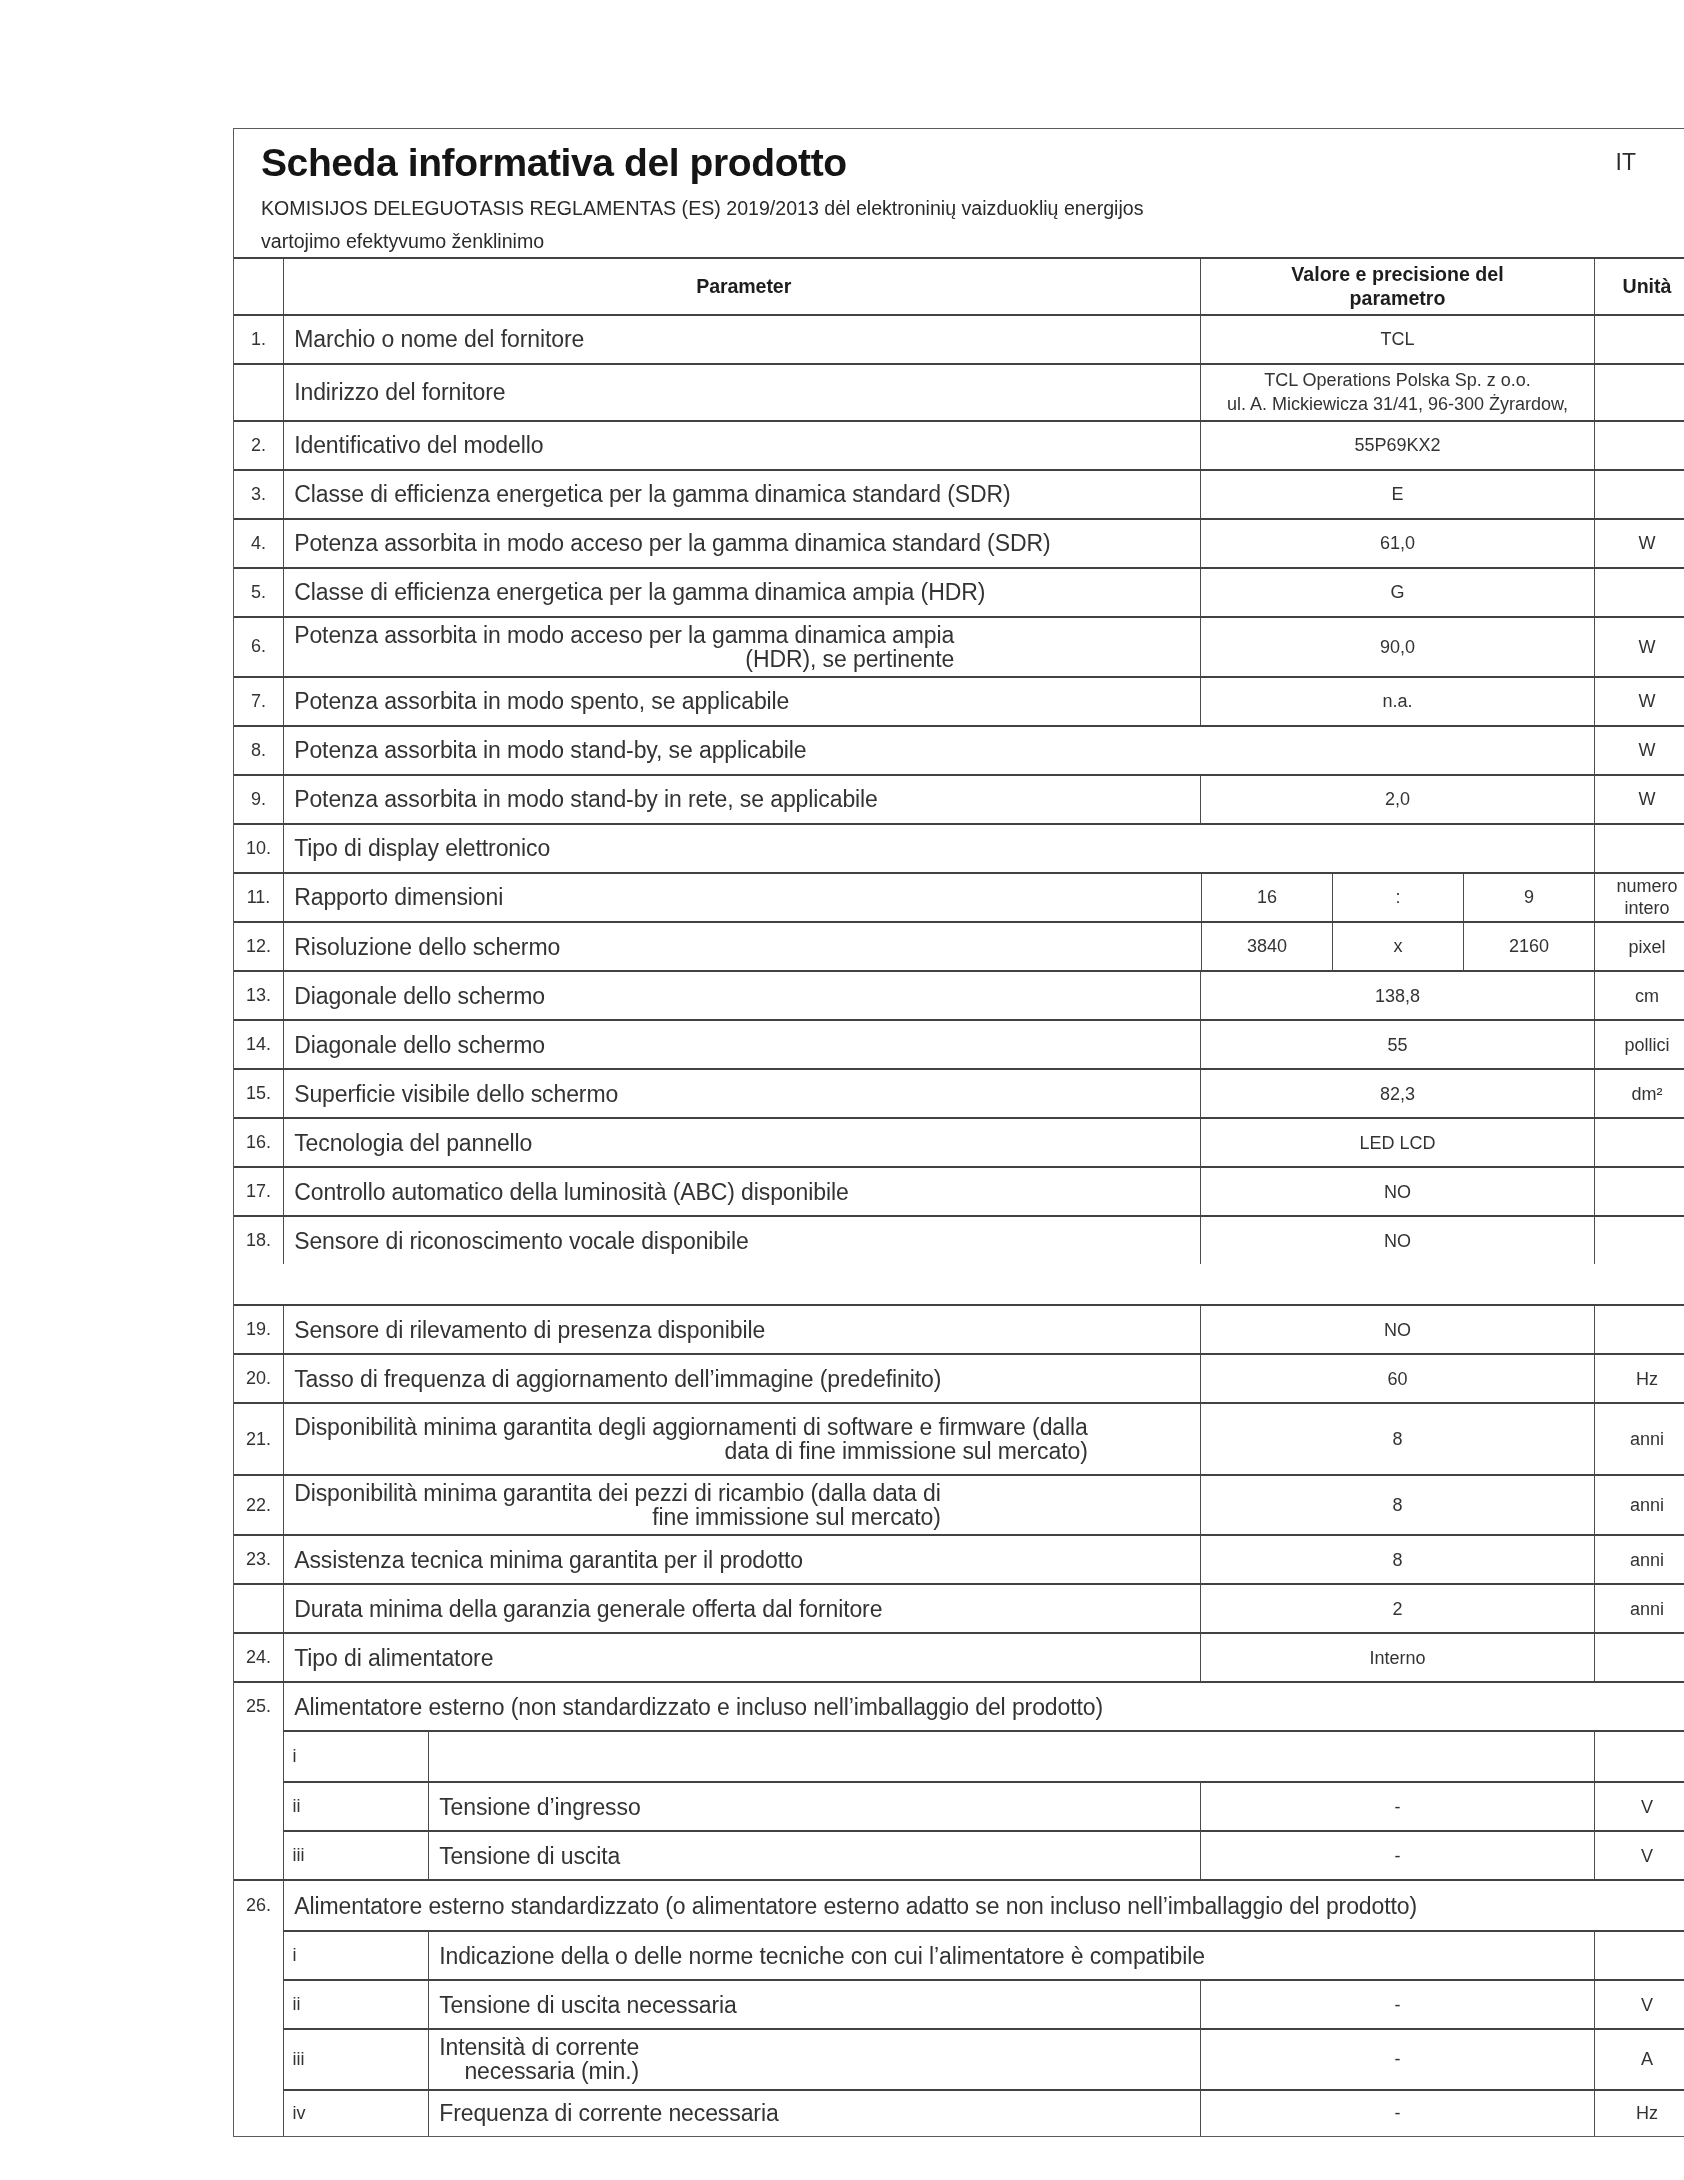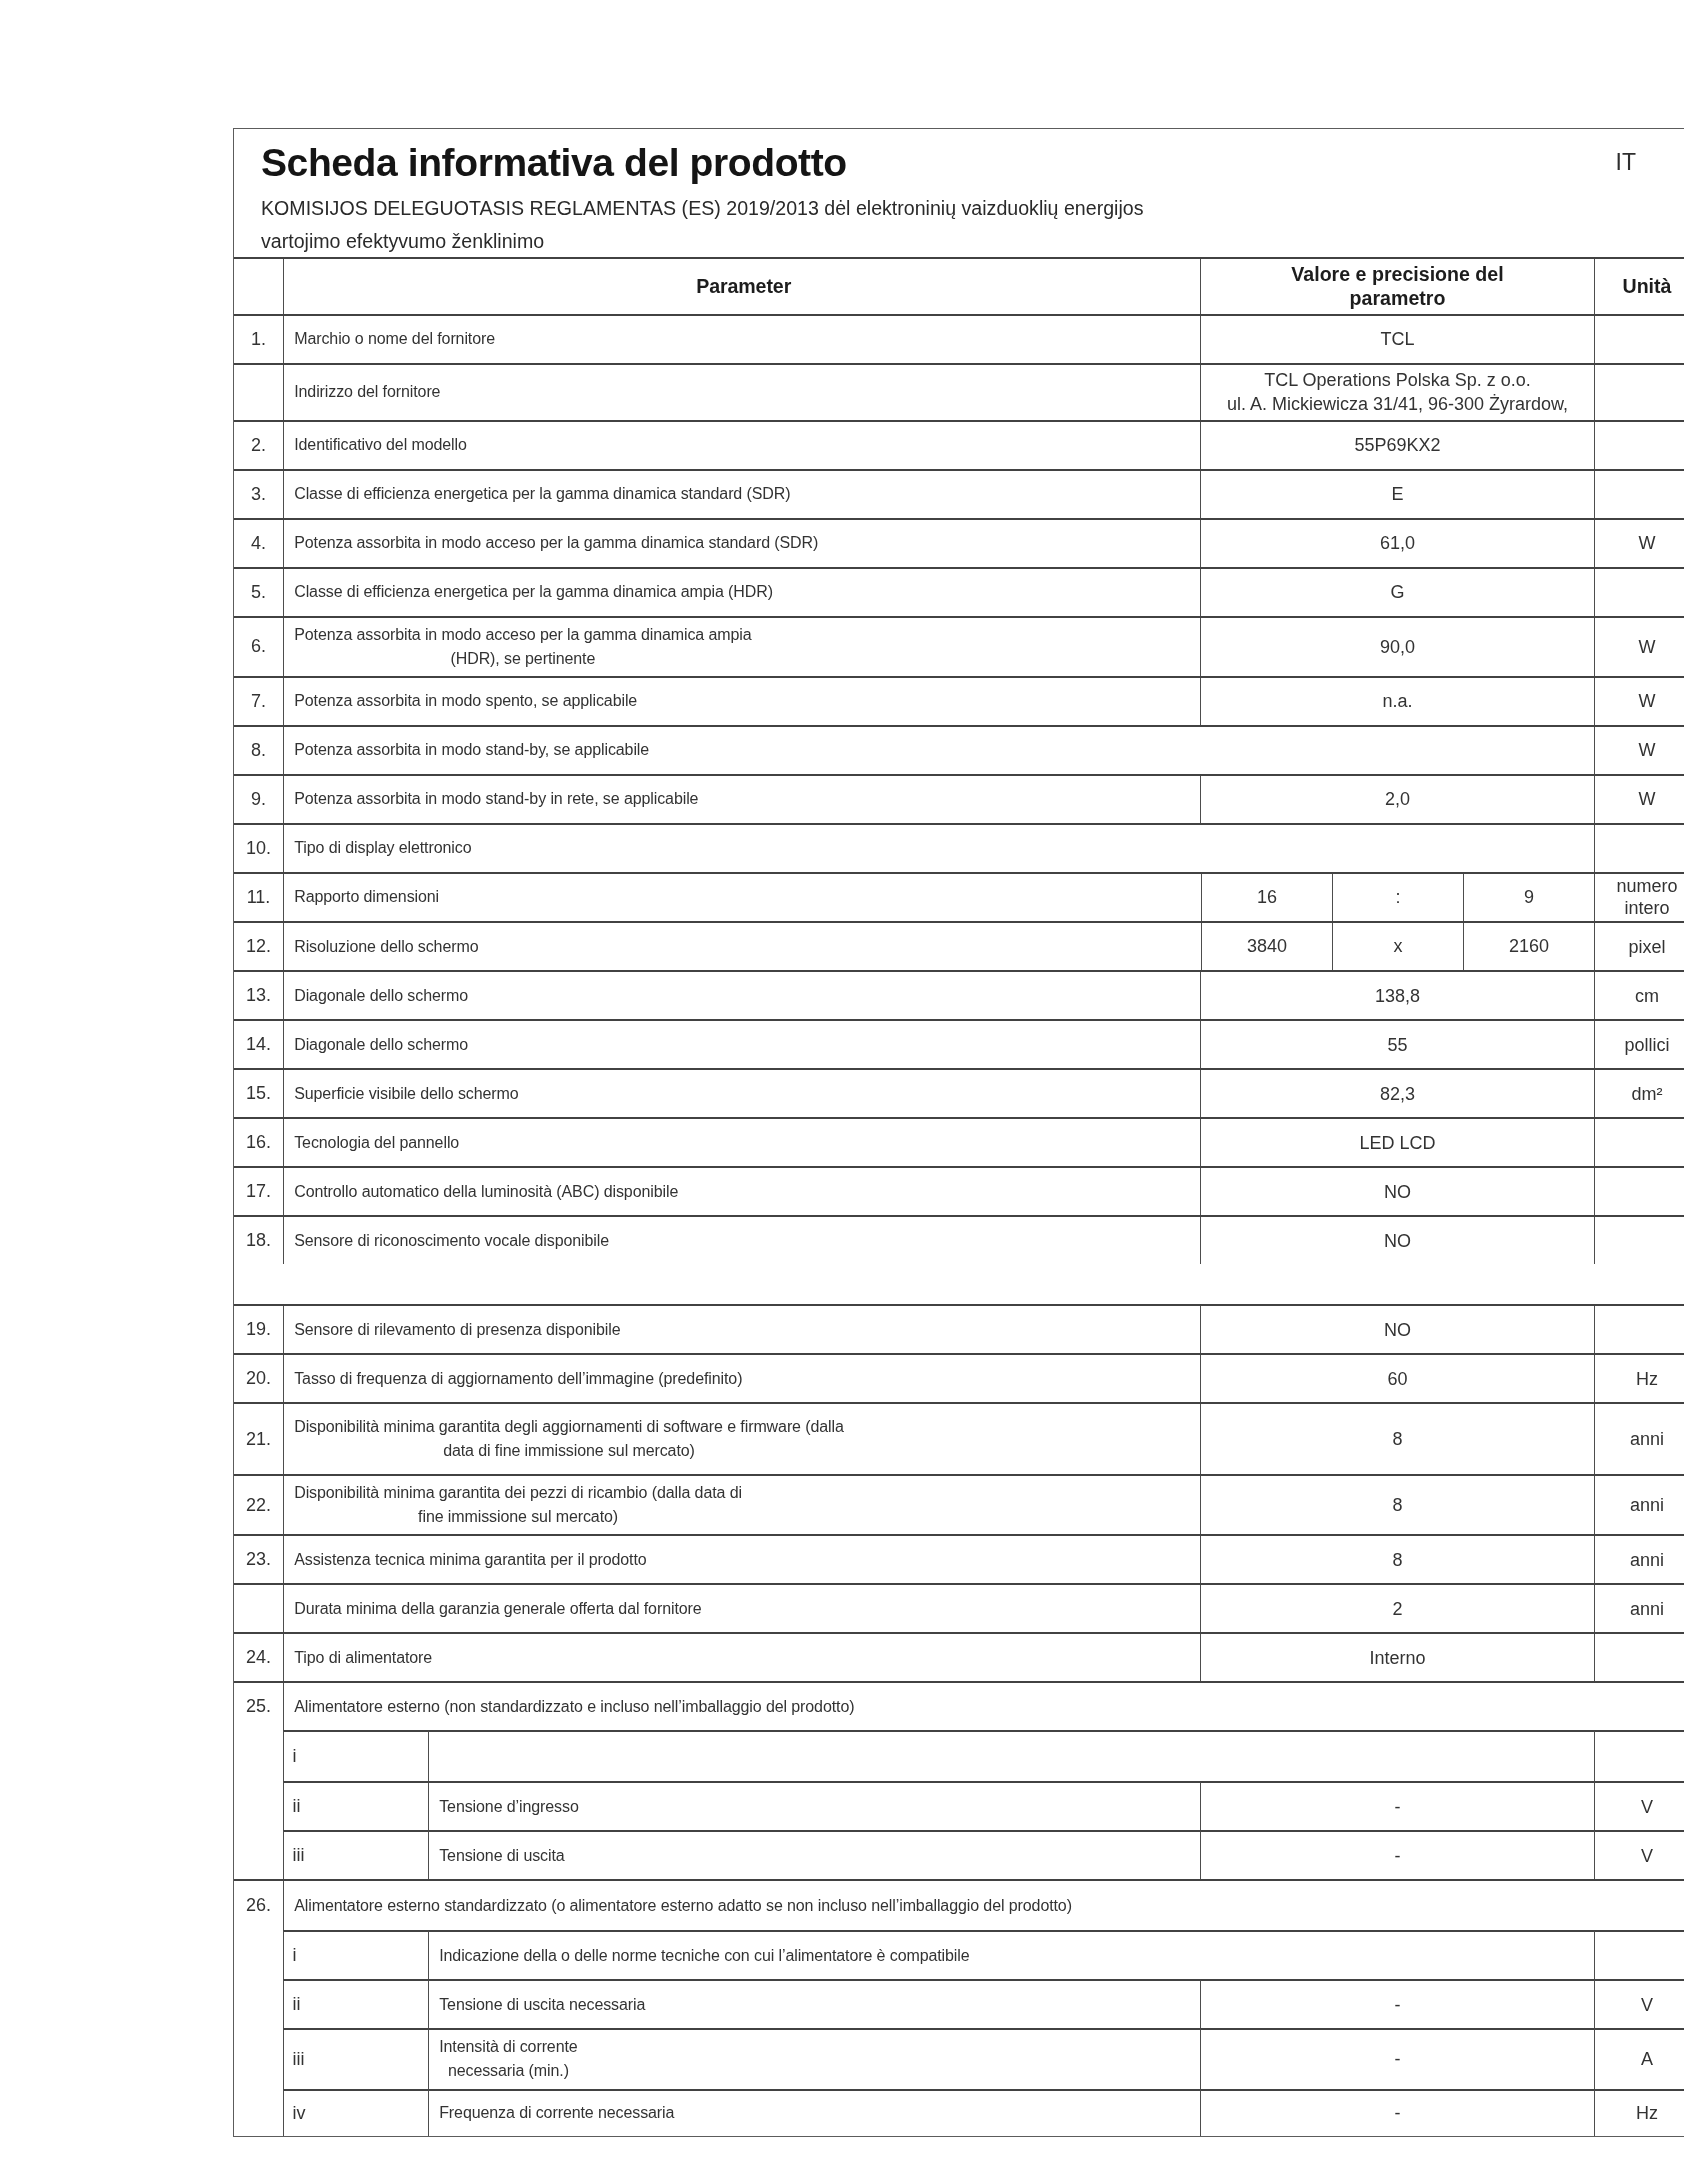--- a/index.html
+++ b/index.html
@@ -21,22 +21,22 @@
   .ptable > .t-row:not(:first-child){border-top:2.6px solid #424242;}
   
   .ptable > .t-row.subrow{border-top:none;}
   .t-row.subrow .c{border-top:2.6px solid #424242;}
   .t-row.subrow .c-num{border-top:none;}
   .c{display:flex;align-items:center;box-sizing:border-box;min-width:0;}
   .c + .c{border-left:1.7px solid #4d4d4d;}
   .c-num{width:49px;flex:0 0 49px;justify-content:center;font-size:18px;color:#333;}
   .c-sub{width:145px;flex:0 0 145px;padding-left:8.5px;font-size:18px;color:#333;}
   .c-param{
-    flex:1 1 auto;padding:5.1px 6.8px 5.1px 10.2px;font-size:16px;line-height:24px;
-    letter-spacing:-0.1px;color:#333;white-space:pre-line;text-align:center;
+    flex:1 1 auto;padding:5.1px 6.8px 5.1px 10.2px;font-size:23px;line-height:24px;
+    letter-spacing:-0.1px;color:#333;white-space:pre-line;text-align:right;
   }
   .c-wide{flex:1 1 auto;}
   .c-val{
     width:394px;flex:0 0 394px;justify-content:center;text-align:center;
     font-size:18px;line-height:24px;color:#333;white-space:pre-line;padding:3.4px 5.1px;
   }
   .c-v3{width:131px;flex:0 0 131px;justify-content:center;text-align:center;font-size:18px;color:#333;}
   .c-unit{
     width:105px;flex:0 0 105px;justify-content:center;text-align:center;
     font-size:18px;line-height:22px;color:#333;padding:1.7px 5.1px;white-space:normal;

